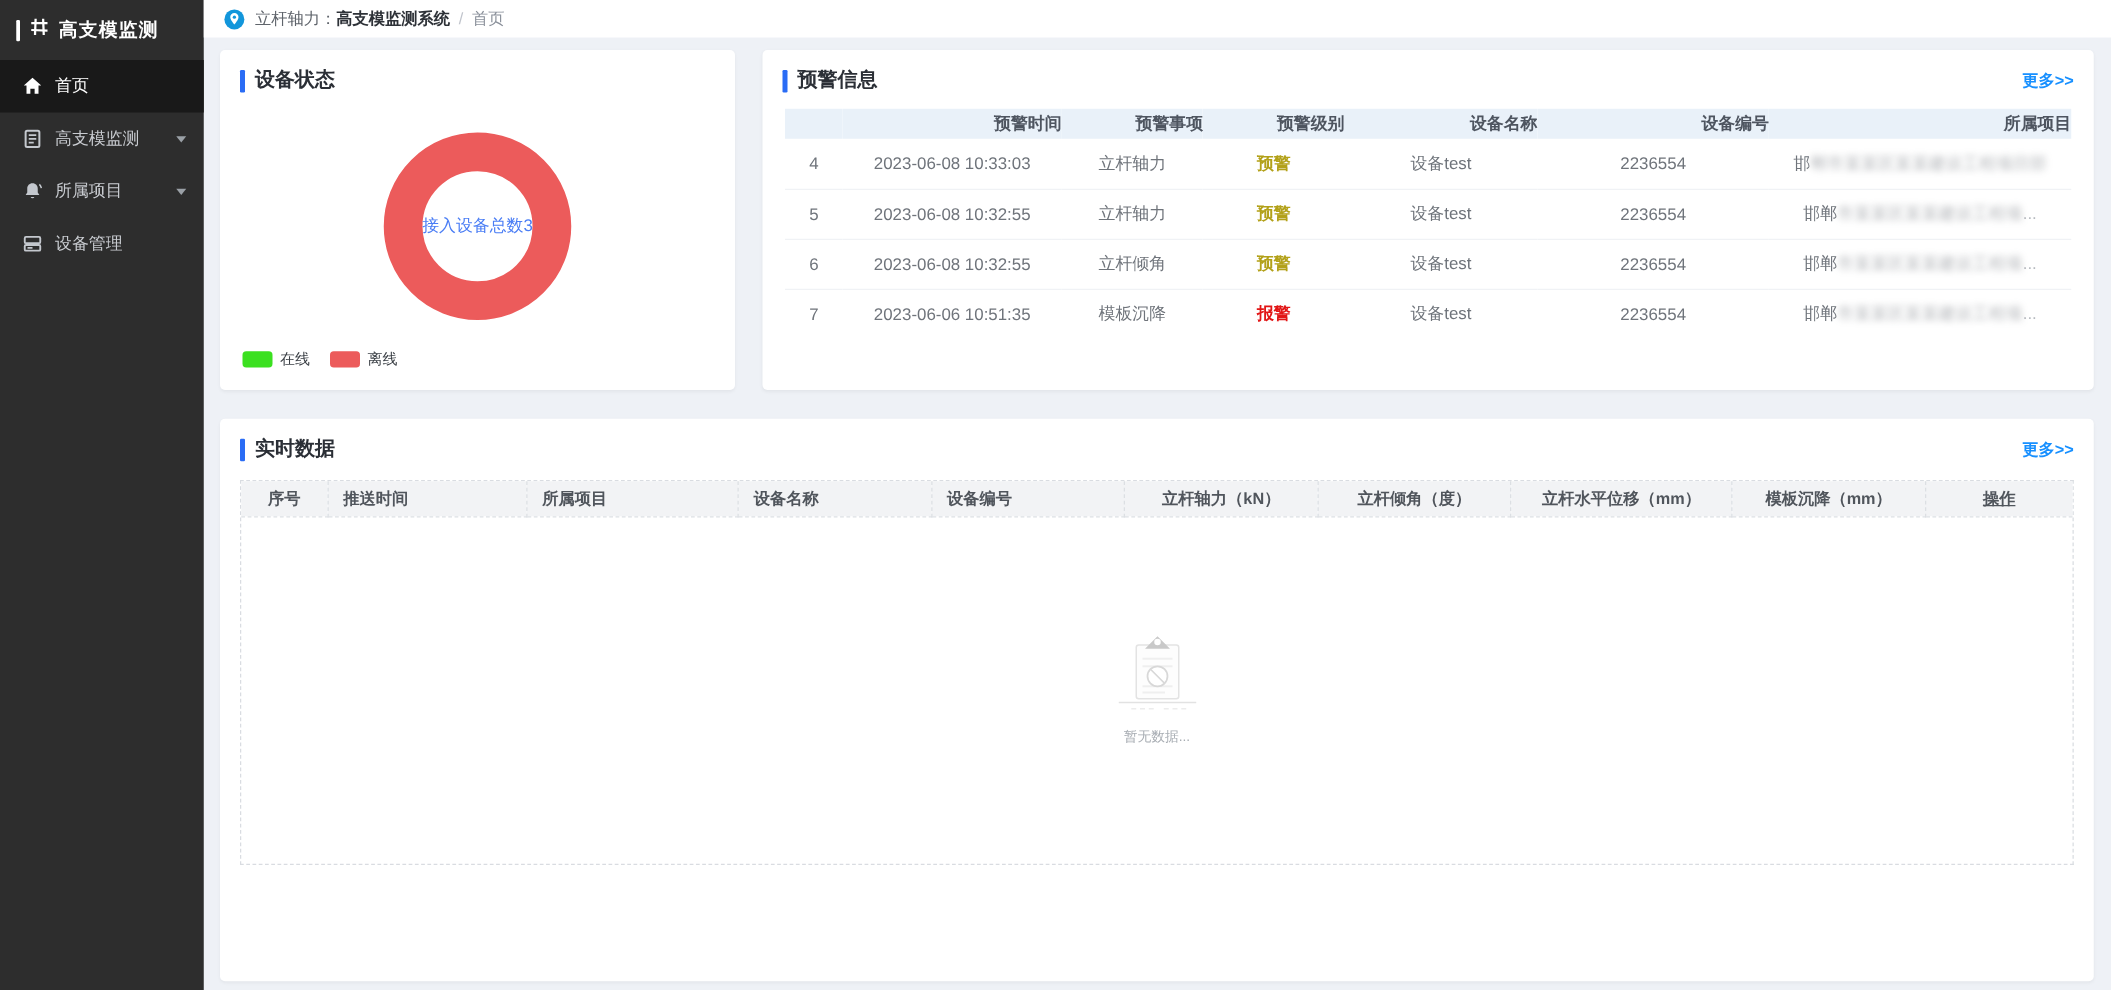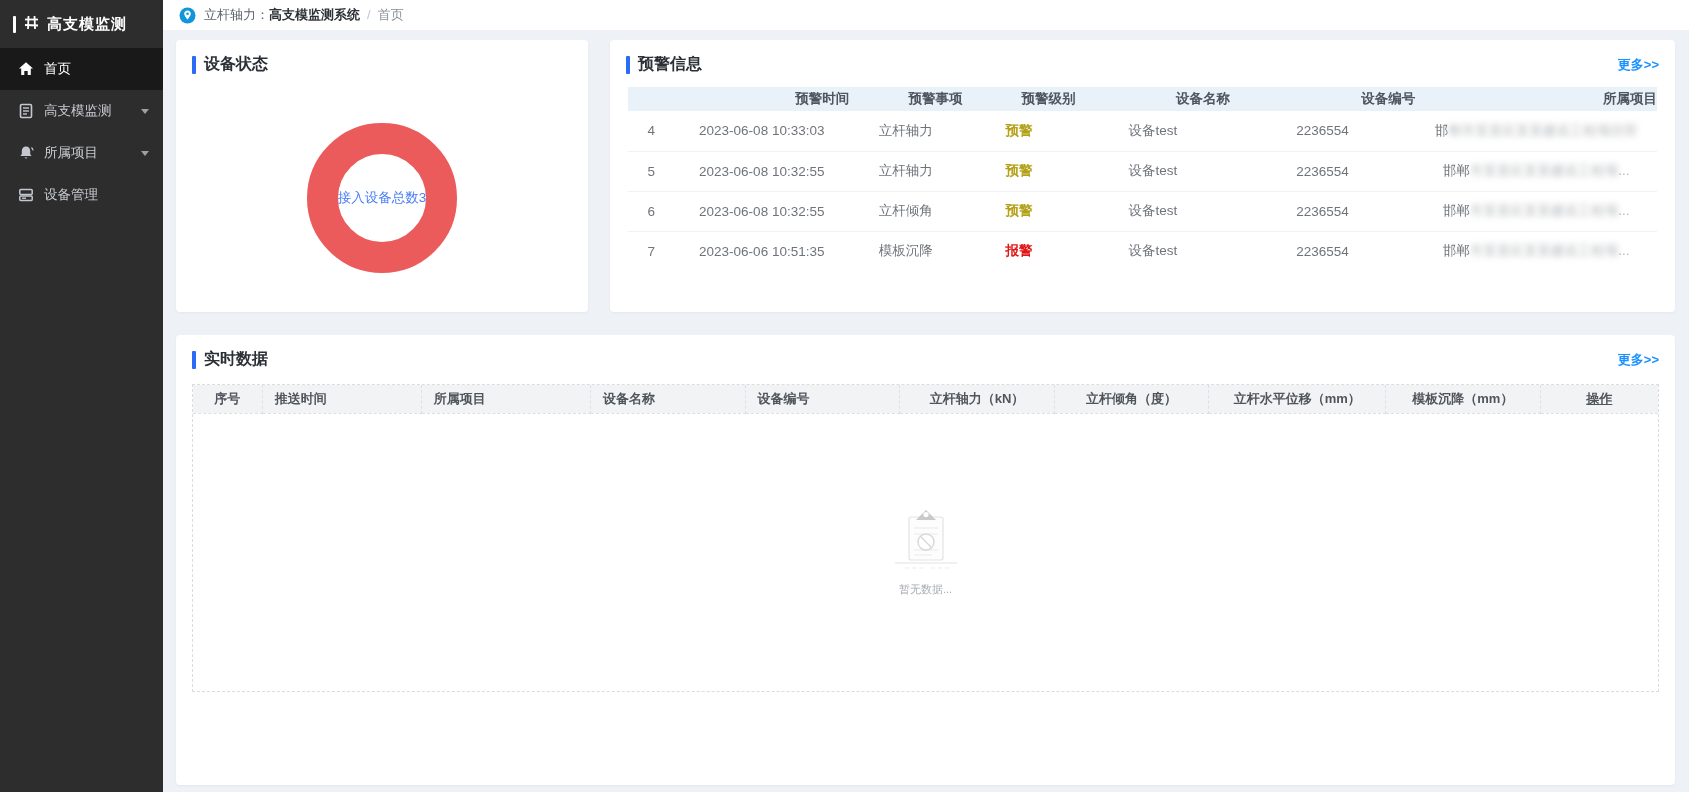--- a/index.html
+++ b/index.html
@@ -159,20 +159,30 @@
         <section class="panel panel-device">
           <div class="panel-head">
             <span class="title-bar"></span>
             <span class="panel-title">设备状态</span>
           </div>
           <div class="chart-zone">
             <div class="donut">
               <div class="donut-label">接入设备总数3</div>
             </div>
           </div>
+          <div class="legend" id="chart-legend">
+              <span class="legend-item">
+                <span class="swatch" style="background: rgb(59, 224, 32);"></span>
+                <span>在线</span>
+              </span>
+              <span class="legend-item">
+                <span class="swatch" style="background: rgb(236, 91, 91);"></span>
+                <span>离线</span>
+              </span>
+            </div>
         </section>
 
         <section class="panel panel-alerts">
           <div class="panel-head">
             <span class="title-bar"></span>
             <span class="panel-title">预警信息</span>
             <a class="more-link">更多&gt;&gt;</a>
           </div>
           <div class="alert-table-wrap">
             <table class="alerts">

